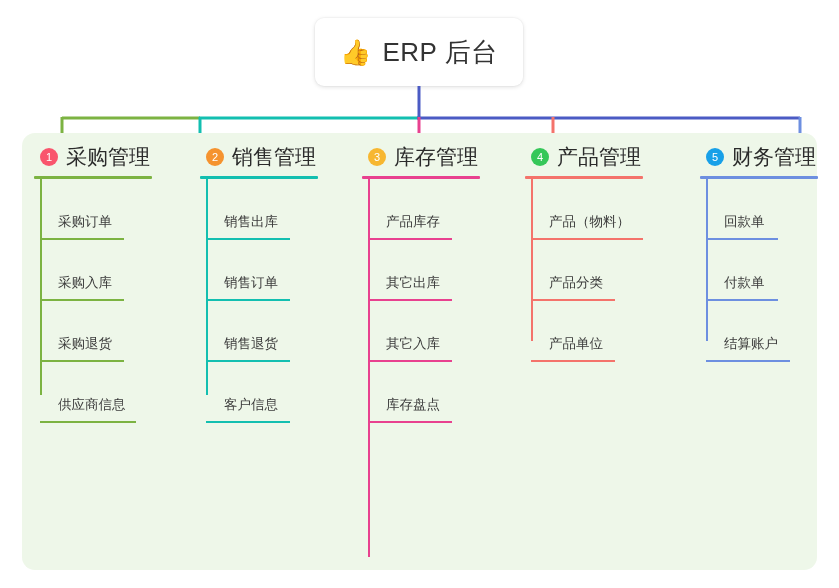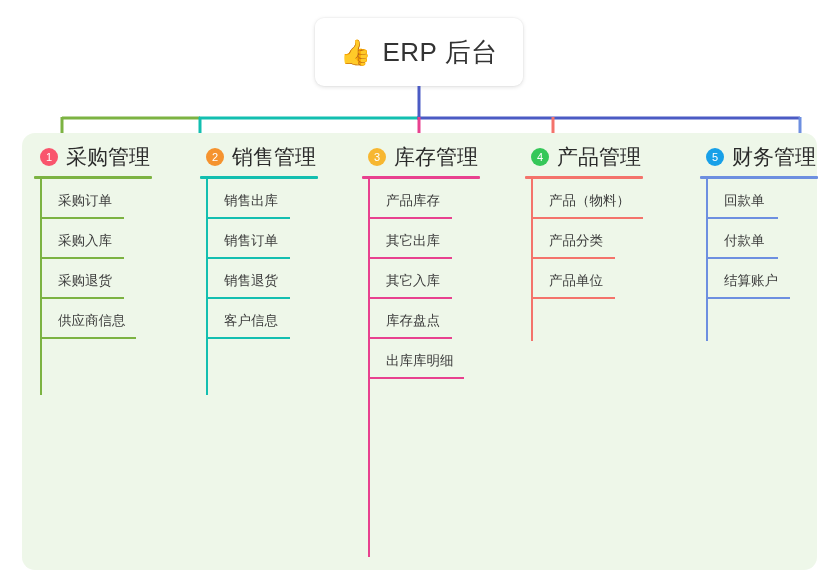--- a/index.html
+++ b/index.html
@@ -108,21 +108,21 @@
     margin-top: 0px;
   }
   .spine {
     position: absolute;
     left: 6px;
     top: 0;
     width: 2px;
   }
   .leaf {
     position: relative;
-    height: 40px;
+    height: 61px;
     box-sizing: border-box;
   }
   .leaf-text {
     position: absolute;
     left: 24px;
     bottom: 9px;
     font-size: 13.5px;
     color: #3b3b3b;
     white-space: nowrap;
   }
@@ -230,24 +230,20 @@
           <div class="leaf-rule" style="width: 84px; background: rgb(232, 65, 143);"></div>
         </div>
         <div class="leaf">
           <span class="leaf-text">其它入库</span>
           <div class="leaf-rule" style="width: 84px; background: rgb(232, 65, 143);"></div>
         </div>
         <div class="leaf">
           <span class="leaf-text">库存盘点</span>
           <div class="leaf-rule" style="width: 84px; background: rgb(232, 65, 143);"></div>
         </div>
-        <div class="leaf">
-          <span class="leaf-text">出库库明细</span>
-          <div class="leaf-rule" style="width: 96px; background: rgb(232, 65, 143);"></div>
-        </div>
       </div>
     </div>
     <div class="column" style="left: 525px;">
       <div class="col-head">
         <span class="badge" style="background: rgb(53, 199, 89);">4</span>
         <span class="col-title">产品管理</span>
       </div>
       <div class="head-rule" style="width: 118px; background: rgb(244, 115, 107);"></div>
       <div class="leaf-list">
         <div class="spine" style="background: rgb(244, 115, 107); height: 162px;"></div>

